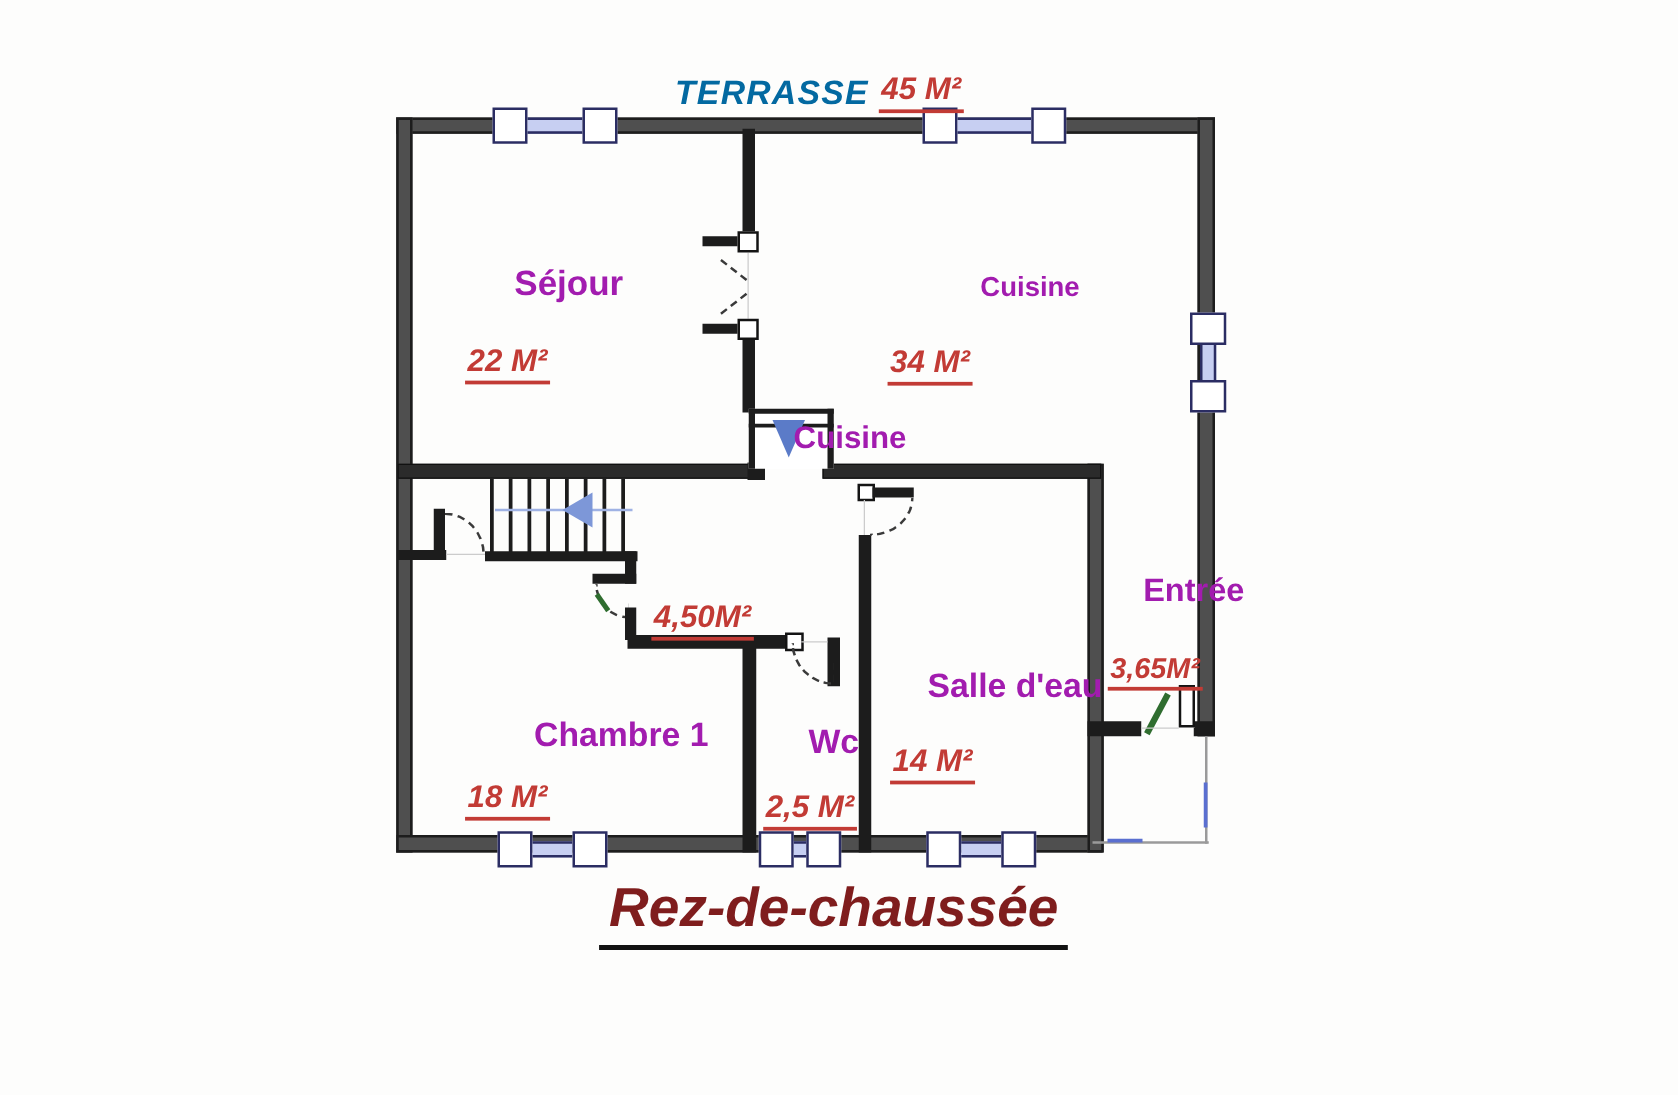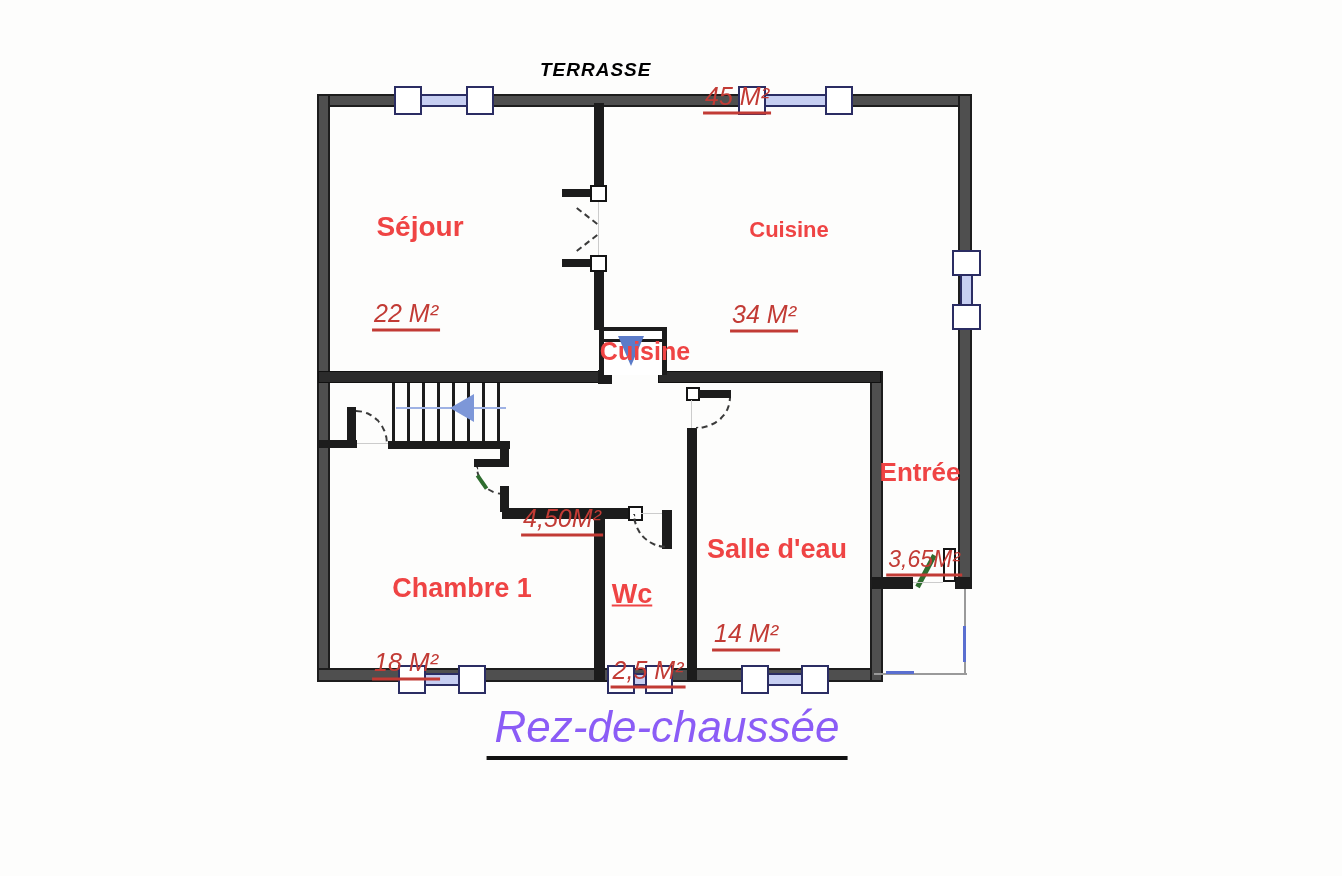--- a/index.html
+++ b/index.html
@@ -22,25 +22,25 @@
   .arc{border:2px dashed #3a3a3a;background:transparent;}
   .arc.tr{border-left:none;border-bottom:none;border-top-right-radius:100%;}
   .arc.bl{border-right:none;border-top:none;border-bottom-left-radius:100%;}
   .arc.br{border-left:none;border-top:none;border-bottom-right-radius:100%;}
   .leaf{background:#1c1c1c;}
   .thresh{background:#cccccc;}
   .dash{border-top:2px dashed #3a3a3a;}
   
   .tread{background:#1c1c1c;width:3px;top:383px;height:64px;}
   
-  .room-label{color:#ef4444;font-weight:bold;font-size:26px;white-space:nowrap;text-align:right;transform:translate(-50%,-50%);}
-  .area-label{color:#c23b35;font-weight:normal;font-style:italic;font-size:25px;white-space:nowrap;
-              transform:translate(-50%,-50%);border-bottom:3px solid #c23b35;padding:0 2px 1px 2px;margin-top:24px;}
-  .terrasse{color:#000000;font-weight:bold;font-style:italic;font-size:19px;letter-spacing:1px;}
-  .plan-title{color:#8b5cf6;font-weight:normal;font-style:italic;font-size:44px;border-bottom:4px solid #121212;
+  .room-label{color:#a21caf;font-weight:bold;font-size:26px;white-space:nowrap;text-align:right;transform:translate(-50%,-50%);margin-left:35px;}
+  .area-label{color:#c23b35;font-weight:bold;font-style:italic;font-size:25px;white-space:nowrap;
+              transform:translate(-50%,-50%);border-bottom:3px solid #c23b35;padding:0 2px 1px 2px;}
+  .terrasse{color:#0369a1;font-weight:bold;font-style:italic;font-size:27px;letter-spacing:1px;}
+  .plan-title{color:#7f1d1d;font-weight:bold;font-style:italic;font-size:44px;border-bottom:4px solid #121212;
               padding:0 8px 4px 8px;transform:translateX(-50%);white-space:nowrap;}
   .porch{background:#9a9a9a;}
   .blue-mark{background:#5a6fd0;}
 </style>
 </head>
 <body>
 
 <div id="canvas">
 
   <div class="abs wall-outer" style="left:317px;top:94px;width:655px;height:13px;"></div>
@@ -150,32 +150,32 @@
       <div class="pane"></div>
   </div>
 
   <div class="abs terrasse" style="left:540px;top:59px;">TERRASSE</div>
   <div class="abs area-label" style="left:737px;top:74px;">45 M²</div>
 
   <div class="abs room-label" style="left:420px;top:227px;font-size:28px;">Séjour</div>
   <div class="abs area-label" style="left:406px;top:291px;">22 M²</div>
 
   <div class="abs room-label" style="left:789px;top:230px;font-size:22px;">Cuisine</div>
-  <div class="abs area-label" style="left:764px;top:292px;">34 M²</div>
+  <div class="abs area-label" style="left:744px;top:292px;">34 M²</div>
 
   <div class="abs room-label" style="left:645px;top:351px;font-size:25px;">Cuisine</div>
 
   <div class="abs area-label" style="left:562px;top:496px;">4,50M²</div>
 
   <div class="abs room-label" style="left:920px;top:472px;">Entrée</div>
   <div class="abs area-label" style="left:924px;top:537px;font-size:23px;">3,65M²</div>
 
   <div class="abs room-label" style="left:462px;top:588px;font-size:27px;">Chambre 1</div>
   <div class="abs area-label" style="left:406px;top:640px;">18 M²</div>
 
-  <div class="abs room-label" style="left:632px;top:594px;font-size:27px;text-decoration:underline;">Wc</div>
+  <div class="abs room-label" style="left:632px;top:594px;font-size:27px;">Wc</div>
   <div class="abs area-label" style="left:648px;top:648px;">2,5 M²</div>
 
   <div class="abs room-label" style="left:777px;top:549px;font-size:27px;">Salle d'eau</div>
   <div class="abs area-label" style="left:746px;top:611px;">14 M²</div>
 
   <div class="abs plan-title" style="left:667px;top:702px;">Rez-de-chaussée</div>
 </div>
 
 </body></html>

